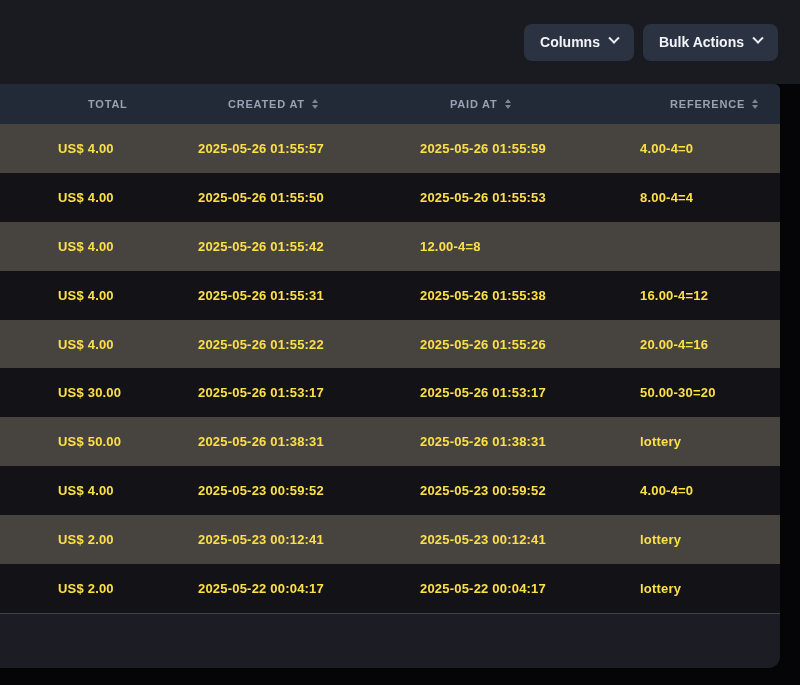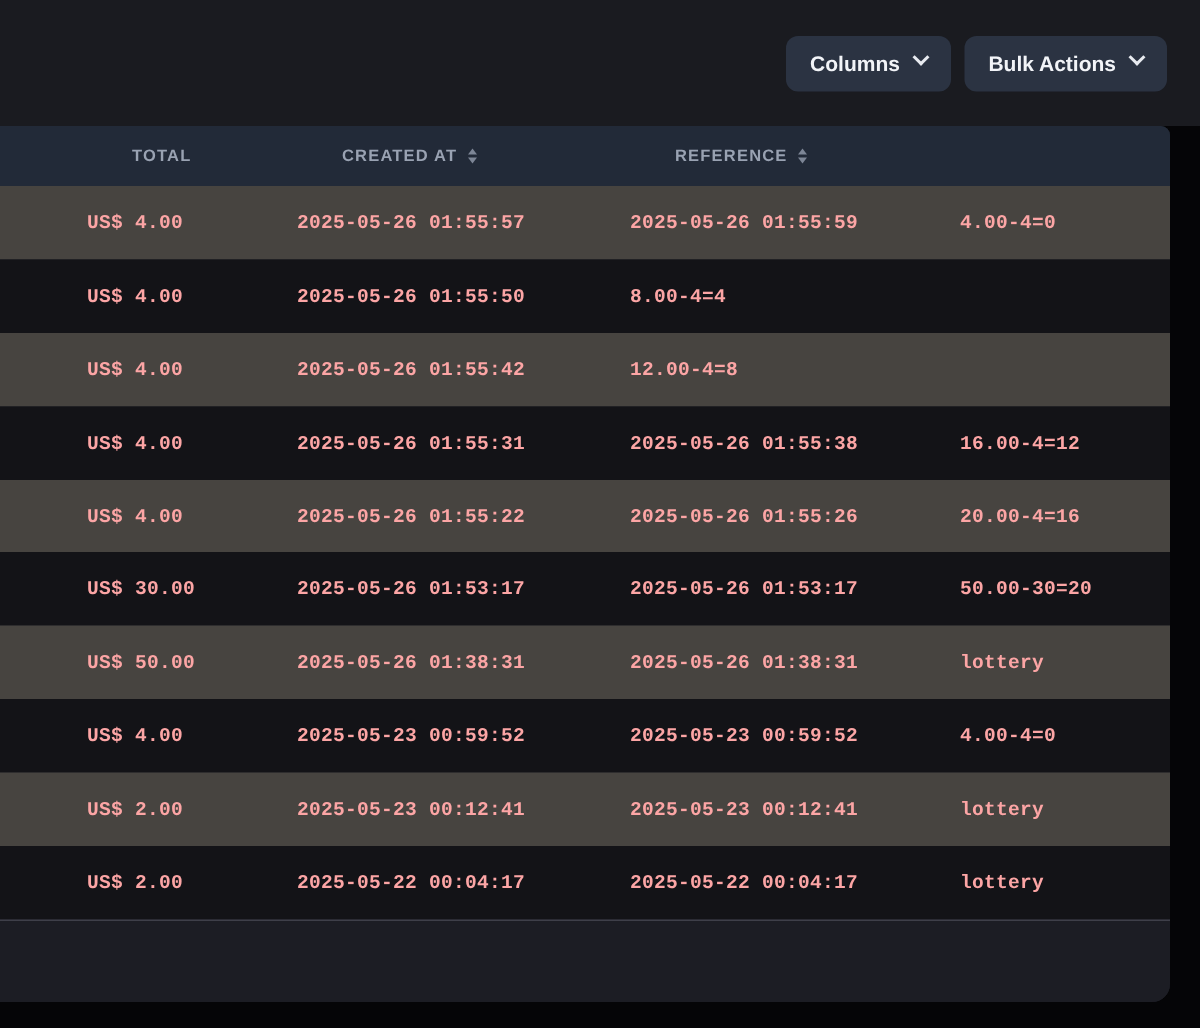--- a/index.html
+++ b/index.html
@@ -54,21 +54,21 @@
   }
   .sort i.up { border-bottom: 4px solid #7d8696; }
   .sort i.down { border-top: 4px solid #7d8696; }
   .tbody { flex: none; }
   .tr {
     height: 48.9px; background: #131317;
     display: grid; grid-template-columns: 140px 222px 220px 1fr;
     padding-left: 58px; align-items: center; cursor: pointer;
   }
   .tr.shaded { background: #474440; }
-  .td { color: #fca5a5; font-size: 13px; font-weight: 700; letter-spacing: 0.2px; font-family: Liberation Mono, monospace; }
+  .td { color: #fde047; font-size: 13px; font-weight: 700; letter-spacing: 0.2px; }
   .tfoot {
     flex: 1; border-top: 1px solid #3e3f49; background: #1c1d24;
   }
 </style>
 </head>
 <body>
 
 <div class="toolbar">
   <button class="btn">
     <span>Columns</span>
@@ -86,38 +86,46 @@
       <span>Total</span>
     </div>
     <div class="th sortable">
       <span>Created At</span>
       <span class="sort">
           <i class="up"></i>
           <i class="down"></i>
         </span>
     </div>
     <div class="th sortable">
+      <span>Paid At</span>
+      <span class="sort">
+          <i class="up"></i>
+          <i class="down"></i>
+        </span>
+    </div>
+    <div class="th sortable">
       <span>Reference</span>
       <span class="sort">
           <i class="up"></i>
           <i class="down"></i>
         </span>
     </div>
   </div>
 
   <div class="tbody">
       <div class="tr shaded">
     <div class="td">US$ 4.00</div>
     <div class="td">2025-05-26 01:55:57</div>
     <div class="td">2025-05-26 01:55:59</div>
     <div class="td">4.00-4=0</div>
   </div>
       <div class="tr">
     <div class="td">US$ 4.00</div>
     <div class="td">2025-05-26 01:55:50</div>
+    <div class="td">2025-05-26 01:55:53</div>
     <div class="td">8.00-4=4</div>
   </div>
       <div class="tr shaded">
     <div class="td">US$ 4.00</div>
     <div class="td">2025-05-26 01:55:42</div>
     <div class="td">12.00-4=8</div>
   </div>
       <div class="tr">
     <div class="td">US$ 4.00</div>
     <div class="td">2025-05-26 01:55:31</div>

